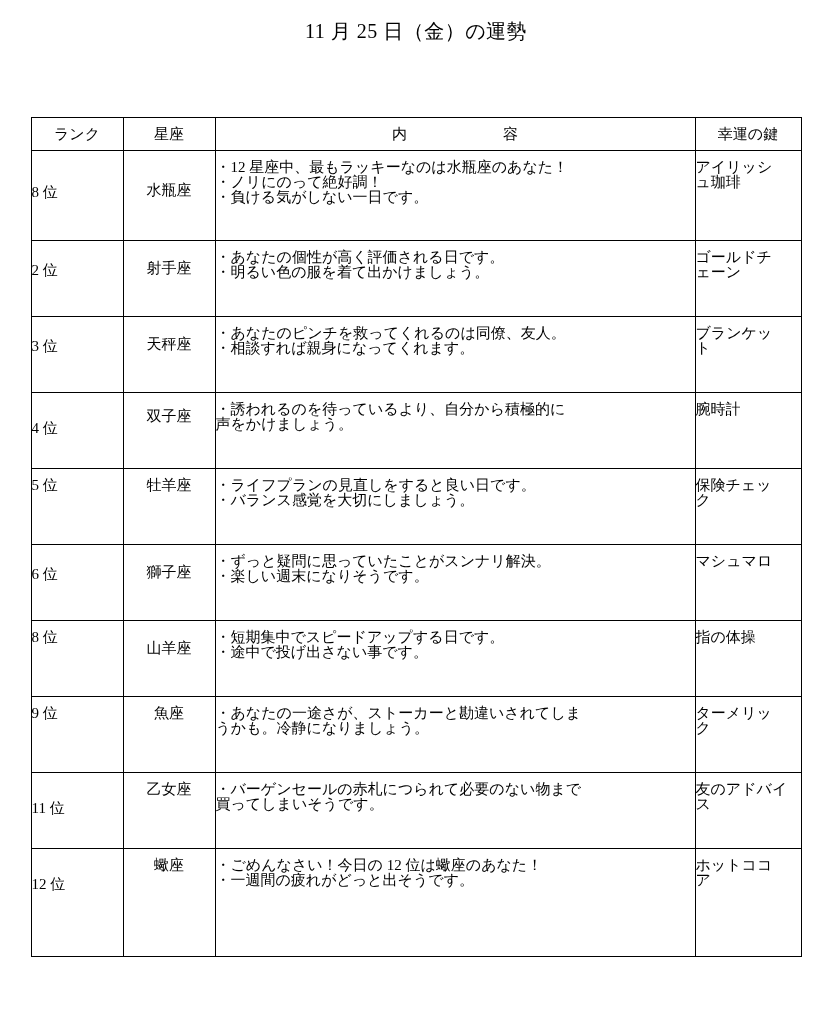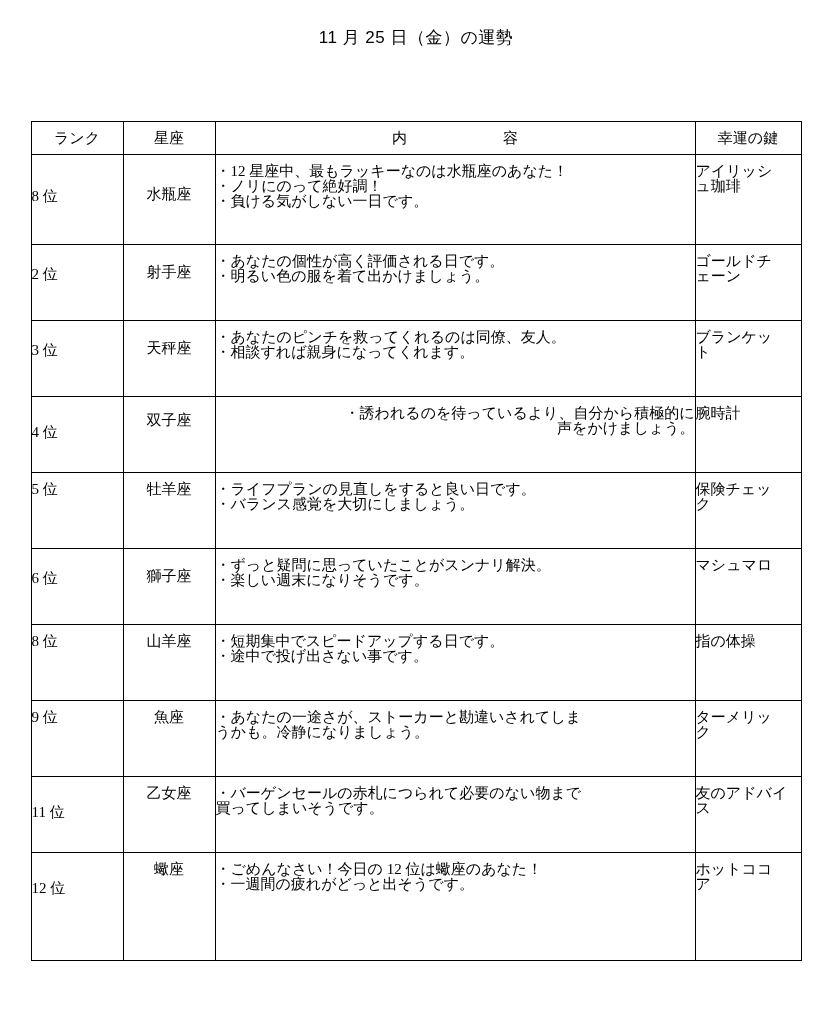--- a/index.html
+++ b/index.html
@@ -16,26 +16,26 @@
     overflow: hidden;
   }
   .page {
     width: 832px;
     height: 1024px;
     box-sizing: border-box;
     padding: 0;
   }
   .doc-title {
     text-align: center;
-    font-size: 17px;
+    font-size: 20px;
     letter-spacing: 0.5px;
-    margin-top: 26px;
+    margin-top: 18px;
     margin-bottom: 0;
     font-weight: normal;
-    font-family: Liberation Sans, sans-serif;
+    font-family: Liberation Serif, serif;
   }
   table.fortune {
     border-collapse: collapse;
     margin: 0 auto;
     margin-top: 72px;
     width: 770px;
     table-layout: fixed;
     border: 1px solid #000;
   }
   table.fortune td, table.fortune th {
@@ -169,21 +169,21 @@
             <span class="line bullet-line">・相談すれば親身になってくれます。</span>
           </td>
           <td class="key lh" style="padding-top: 9px;">
             <span class="key-line">ブランケッ</span>
             <span class="key-line">ト</span>
           </td>
         </tr>
         <tr style="height: 76px;">
           <td class="rank" style="padding-top: 28px;">4 位</td>
           <td class="sign bold" style="padding-top: 16px;">双子座</td>
-          <td class="body lh" style="padding-top: 9px; text-align: right;">
+          <td class="body lh" style="padding-top: 9px;">
             <span class="line bullet-line">・誘われるのを待っているより、自分から積極的に</span>
             <span class="line cont-line">声をかけましょう。</span>
           </td>
           <td class="key lh" style="padding-top: 9px;">
             <span class="key-line">腕時計</span>
           </td>
         </tr>
         <tr style="height: 76px;">
           <td class="rank" style="padding-top: 9px;">5 位</td>
           <td class="sign" style="padding-top: 9px;">牡羊座</td>
@@ -202,21 +202,21 @@
           <td class="body lh" style="padding-top: 9px;">
             <span class="line bullet-line">・ずっと疑問に思っていたことがスンナリ解決。</span>
             <span class="line bullet-line">・楽しい週末になりそうです。</span>
           </td>
           <td class="key lh" style="padding-top: 9px;">
             <span class="key-line">マシュマロ</span>
           </td>
         </tr>
         <tr style="height: 76px;">
           <td class="rank" style="padding-top: 9px;">8 位</td>
-          <td class="sign" style="padding-top: 9px; margin-top: 13px;">山羊座</td>
+          <td class="sign" style="padding-top: 20px; margin-top: 13px;">山羊座</td>
           <td class="body lh" style="padding-top: 9px;">
             <span class="line bullet-line">・短期集中でスピードアップする日です。</span>
             <span class="line bullet-line">・途中で投げ出さない事です。</span>
           </td>
           <td class="key lh" style="padding-top: 9px;">
             <span class="key-line">指の体操</span>
           </td>
         </tr>
         <tr style="height: 76px;">
           <td class="rank" style="padding-top: 9px;">9 位</td>

